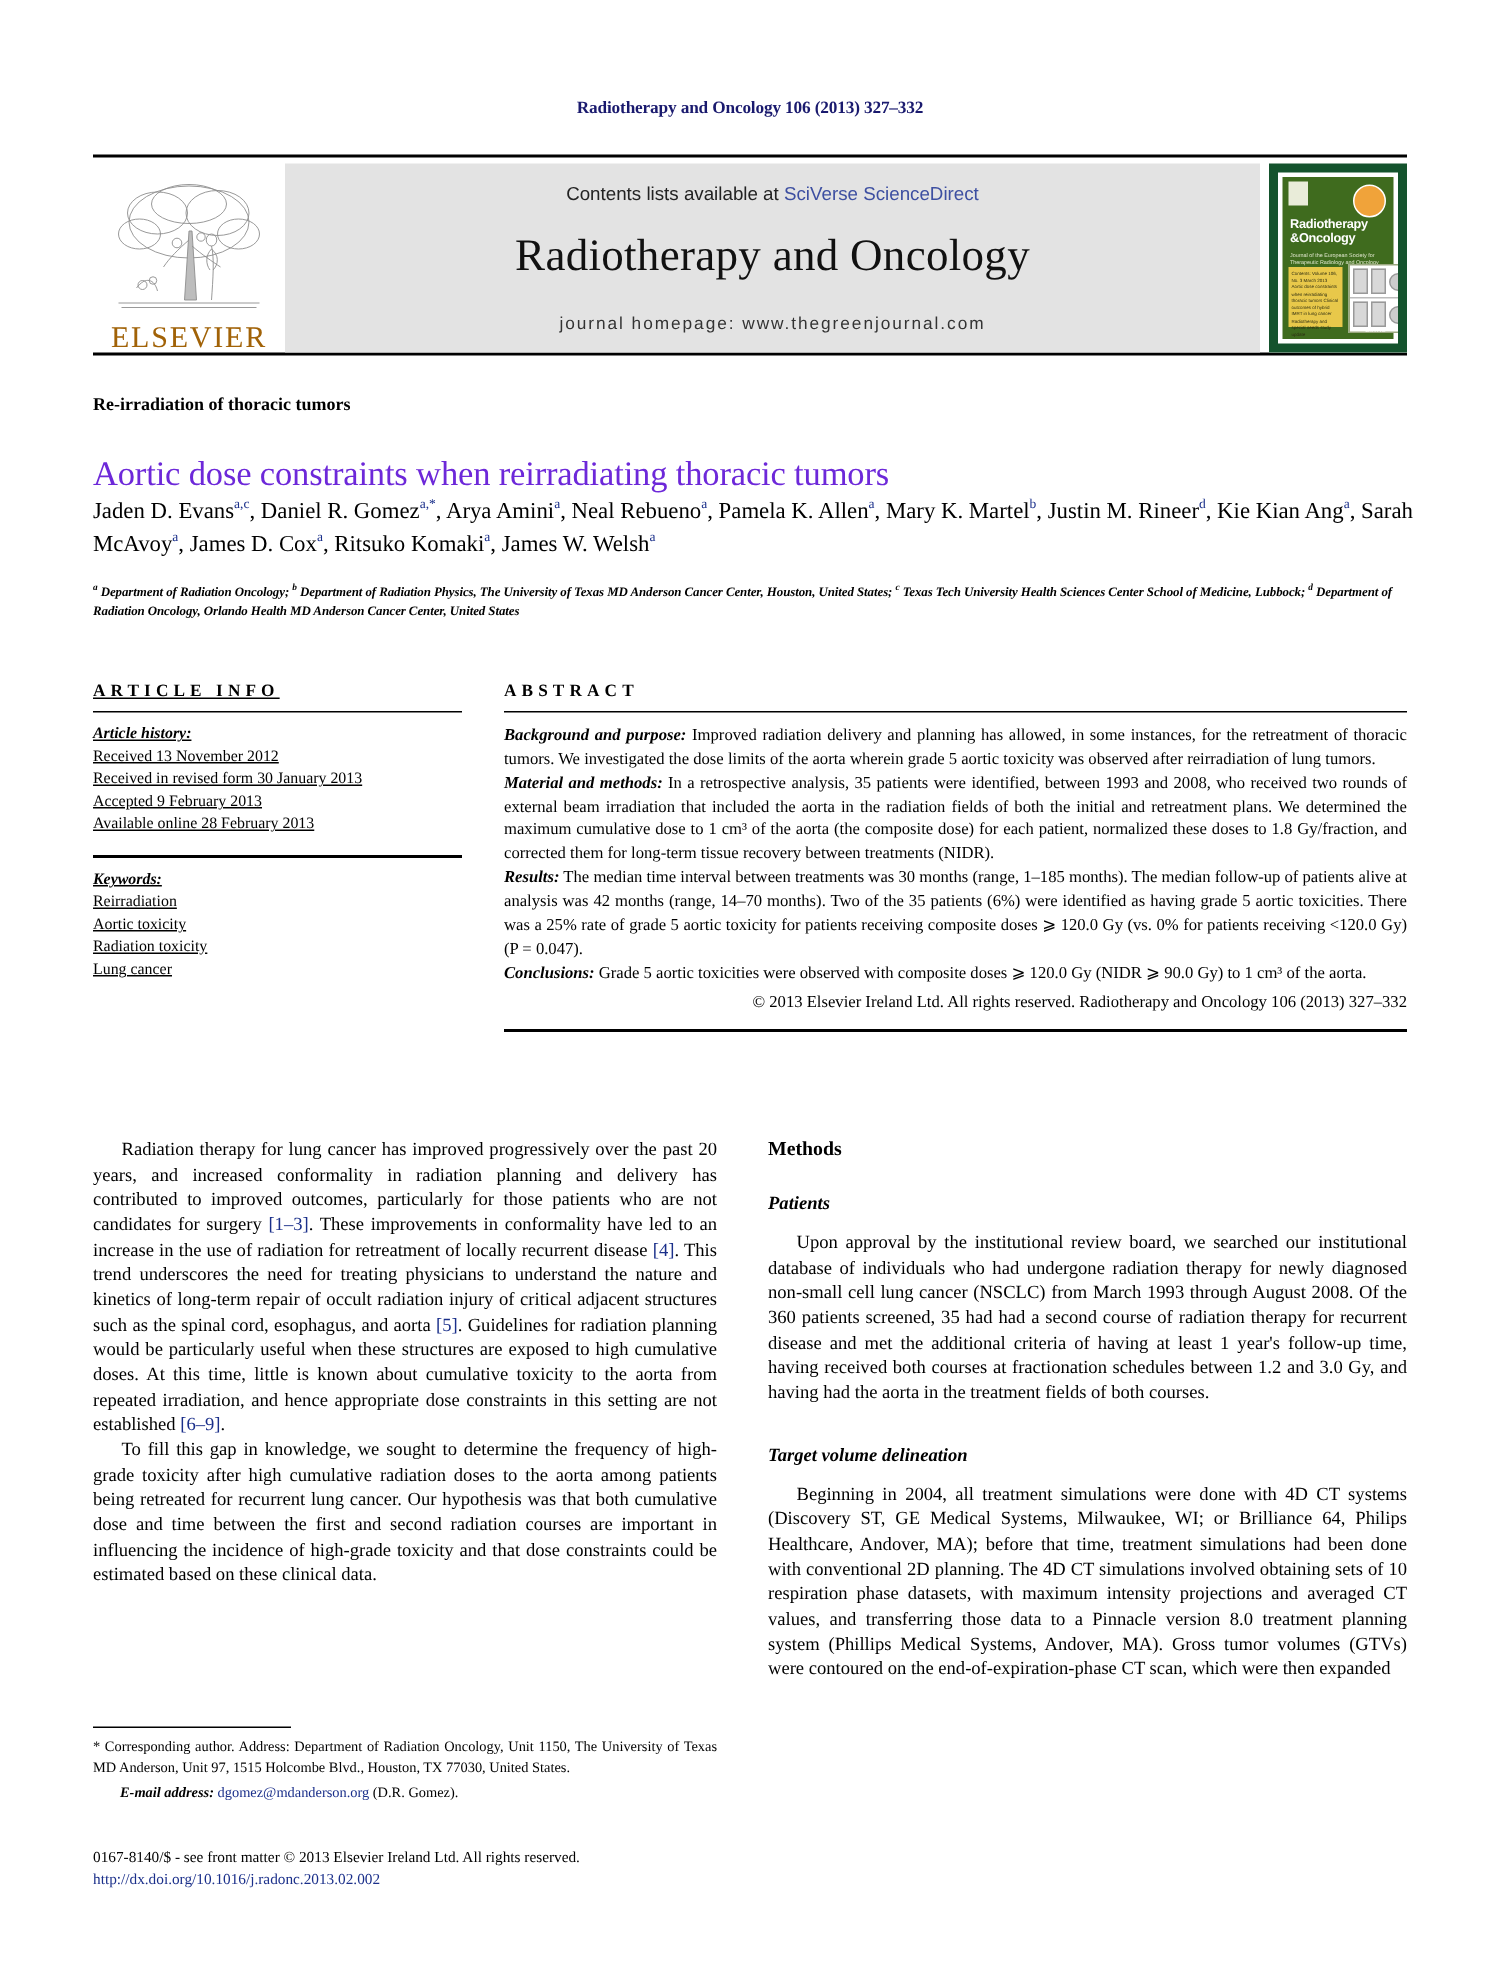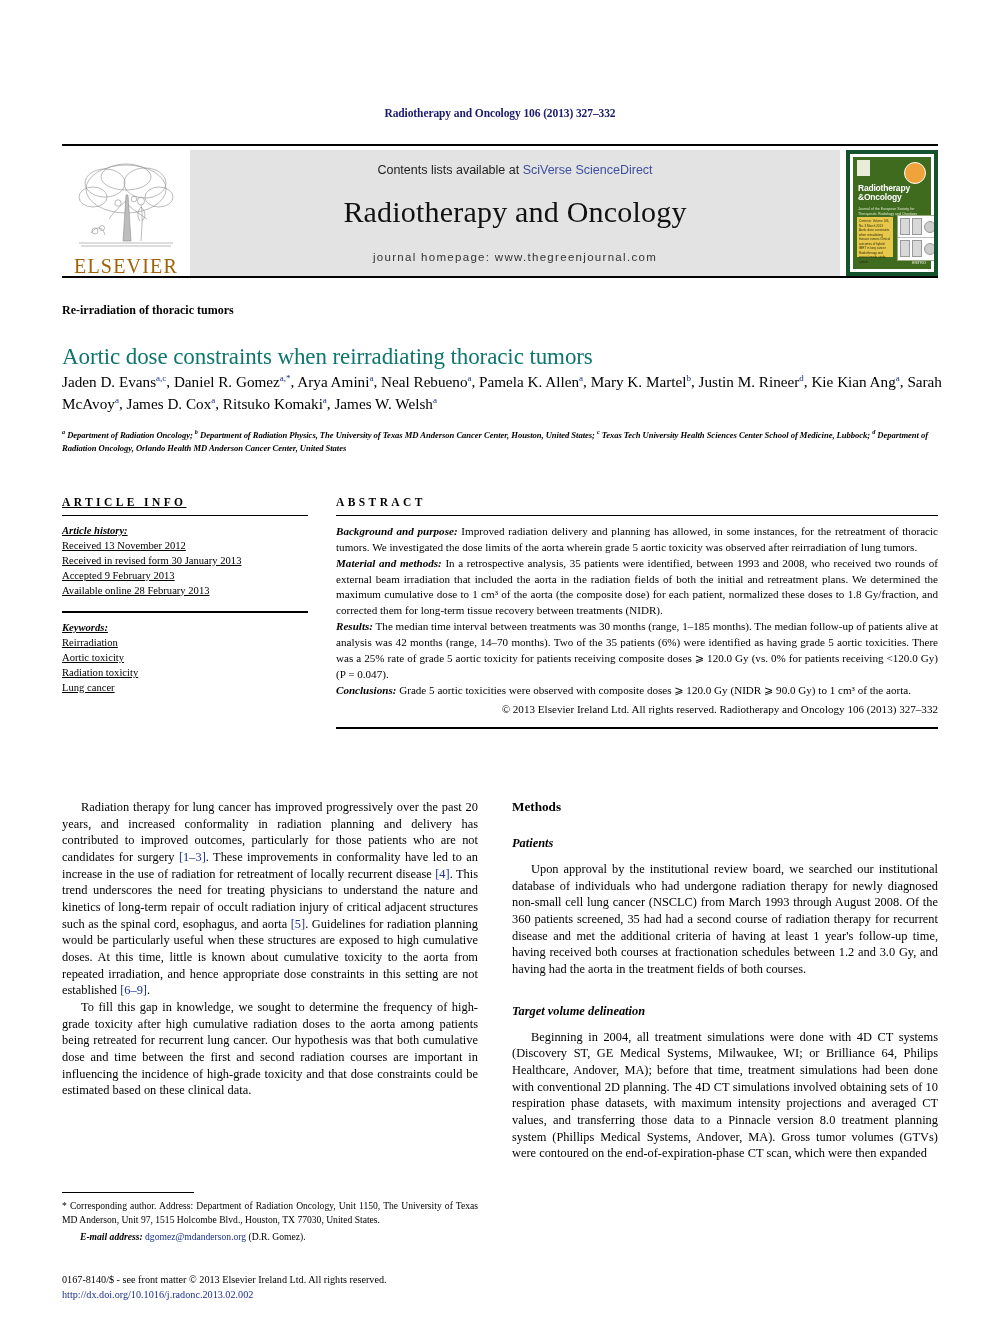--- a/index.html
+++ b/index.html
@@ -13,21 +13,20 @@
     font-family: "Liberation Serif", "DejaVu Serif", serif;
     color: #000000;
     position: relative;
     overflow: hidden;
   }
   .page {
     position: absolute;
     left: 0; top: 0;
     width: 992px;
     height: 1106px;
-    margin-top: 41px;
   }
 
   
   .runhead {
     position: absolute;
     left: 62px; top: 66px; width: 876px;
     text-align: center;
     font-size: 11.5px;
     font-weight: bold;
     color: #1a1a6e;
@@ -99,21 +98,21 @@
     margin-top: 22px;
     letter-spacing: 1.3px;
   }
 
   
   .cover {
     position: absolute;
     left: 784px; top: 6px;
     width: 92px; height: 126px;
     background: #ffffff;
-    border: 4px solid #14532d;
+    border: 6px solid #14532d;
     box-sizing: border-box;
     overflow: hidden;
   }
   .cover-inner {
     position: absolute;
     left: 3px; top: 3px; right: 3px; bottom: 3px;
     background: #3f6b1e;
   }
   .cover-el {
     position: absolute; left: 4px; top: 3px;
@@ -198,21 +197,21 @@
     left: 62px; top: 262px;
     font-size: 12px;
     font-weight: bold;
     color: #000;
   }
   .article-title {
     position: absolute;
     left: 62px; top: 288px; width: 876px;
     font-size: 23px;
     font-weight: normal;
-    color: #0f766e;
+    color: #6d28d9;
     letter-spacing: -0.1px;
   }
   .authors {
     position: absolute;
     left: 62px; top: 330px; width: 880px;
     font-size: 15.2px;
     line-height: 1.45;
     color: #000;
   }
   .authors sup {

